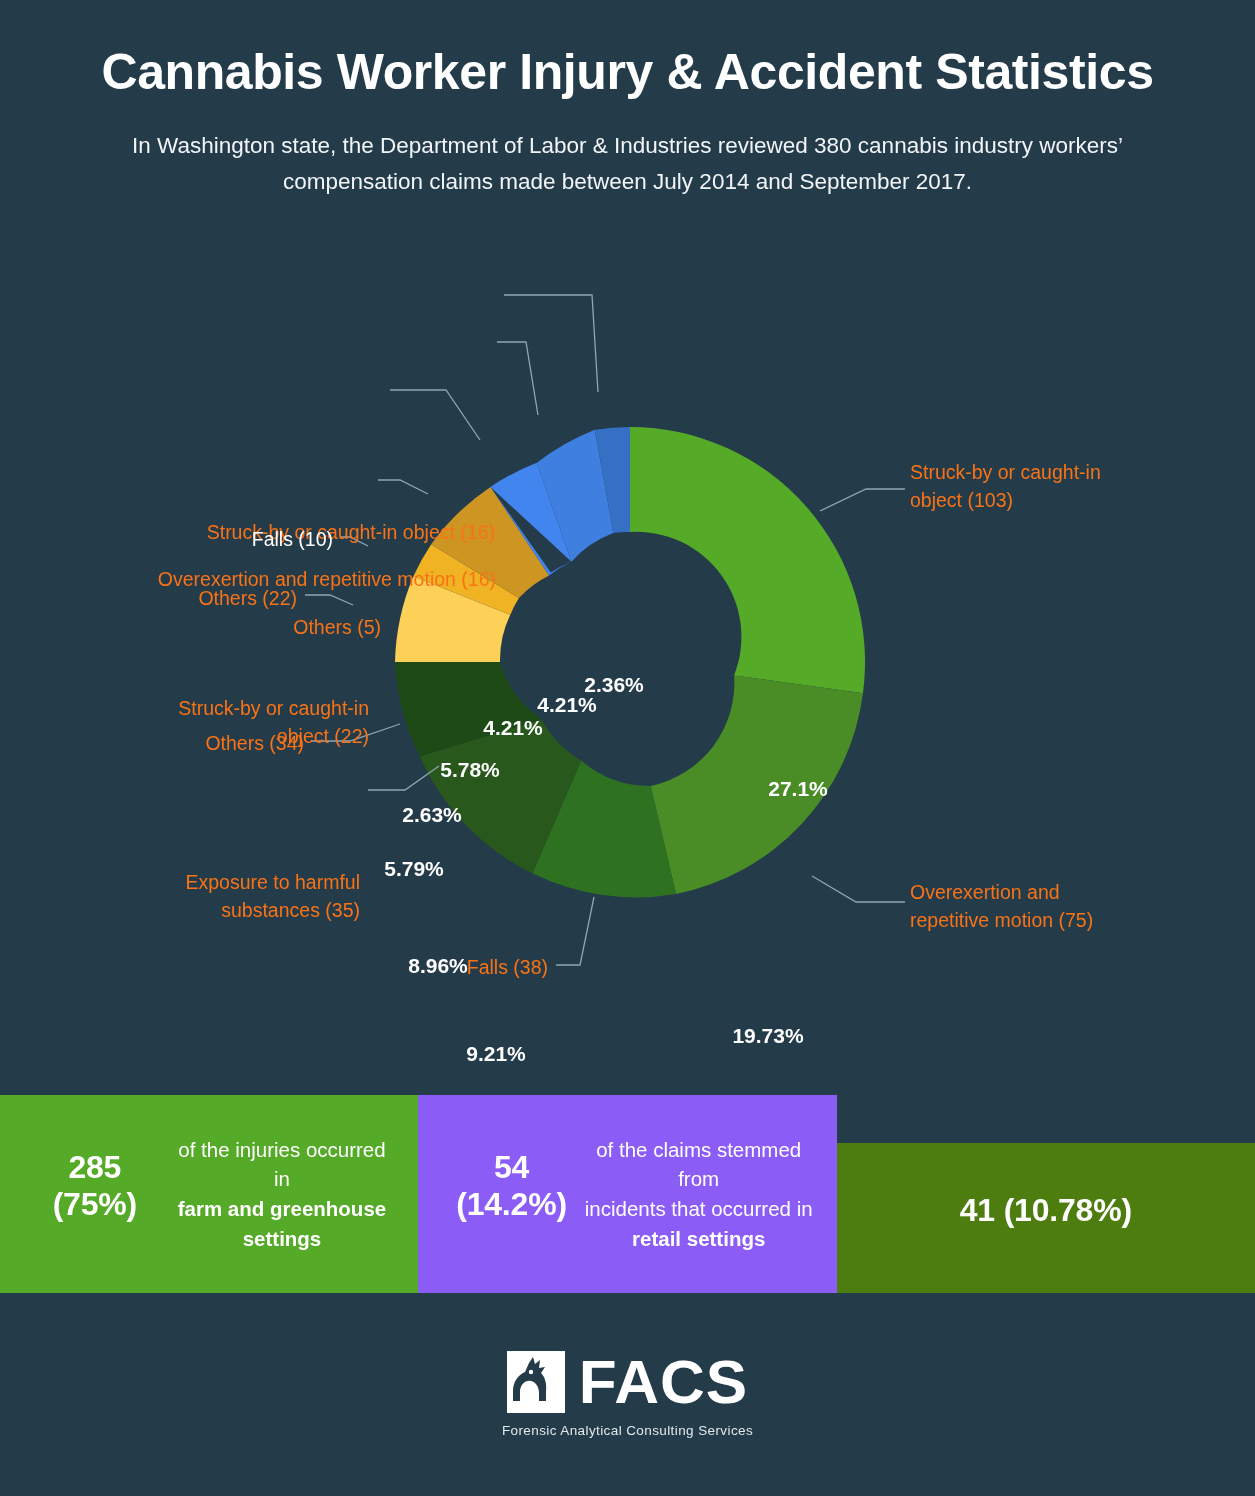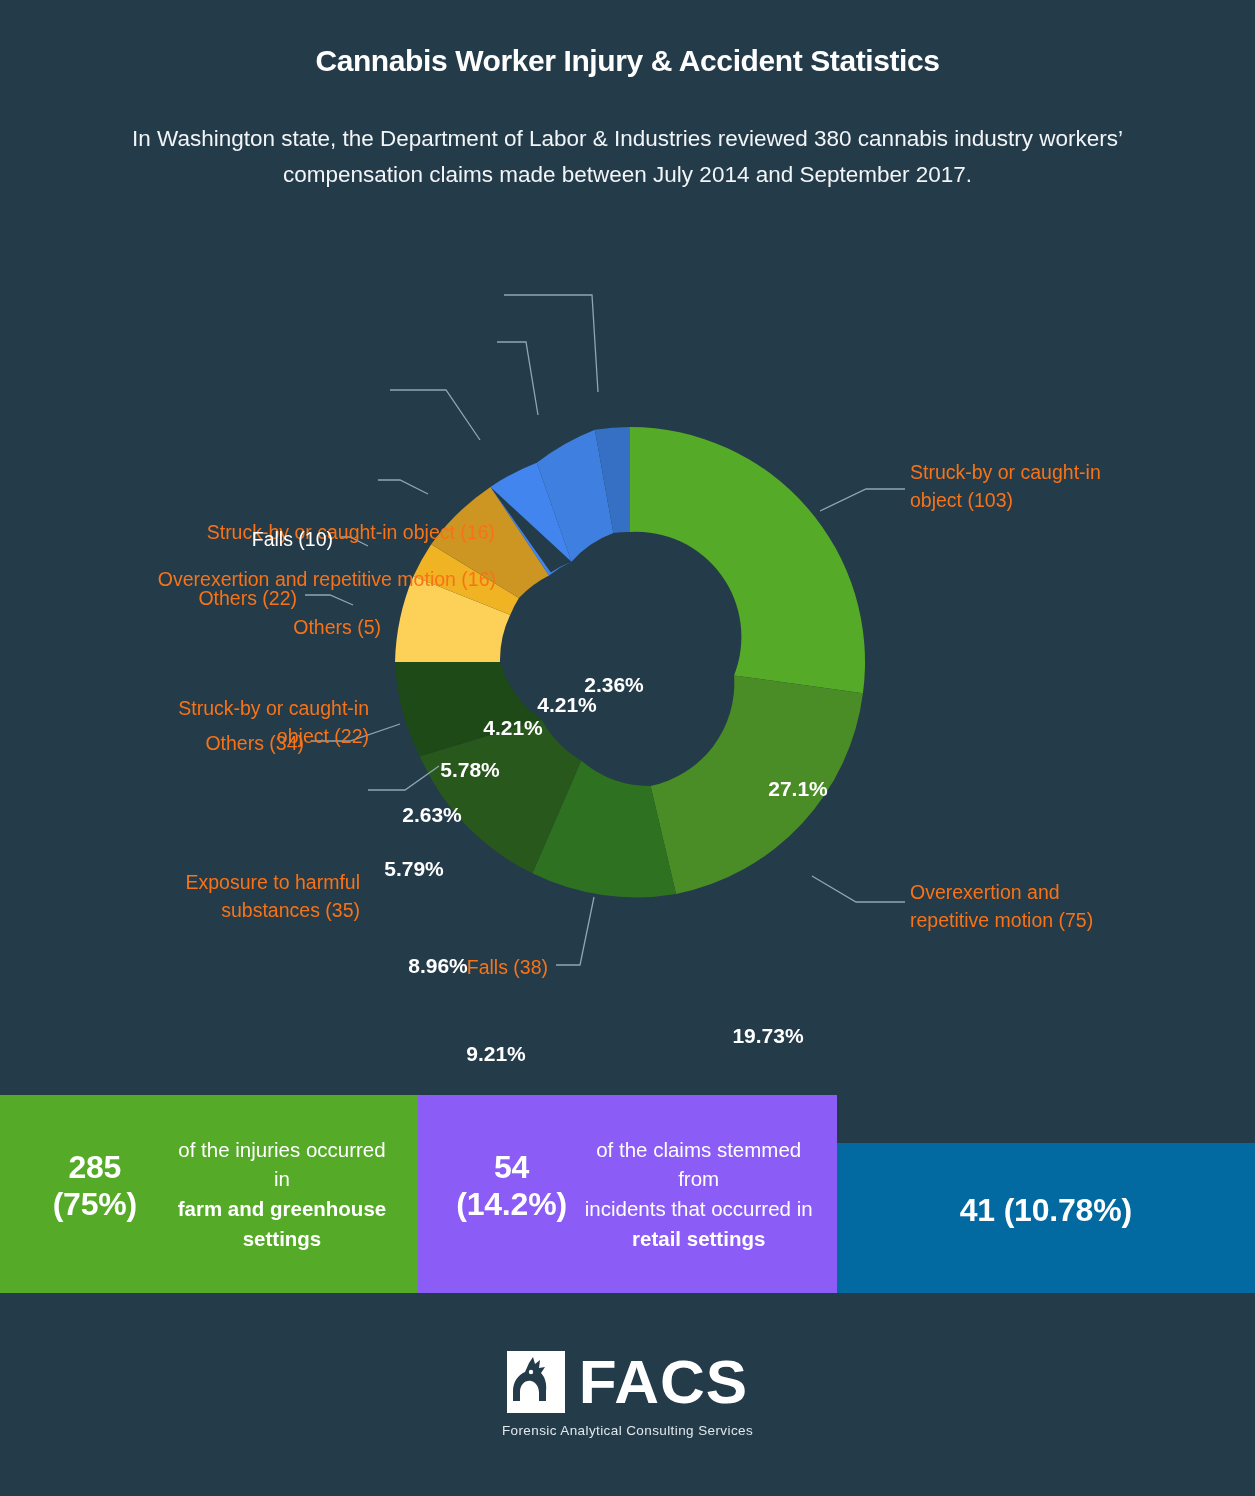--- a/index.html
+++ b/index.html
@@ -22,32 +22,32 @@
   }
 
   
   .header {
     position: absolute;
     top: 0; left: 0; right: 0;
     text-align: center;
     padding-top: 44px;
   }
   .title {
-    font-size: 30px;
+    font-size: 50px;
     font-weight: bold;
     letter-spacing: -0.4px;
     color: #ffffff;
     margin: 0;
     line-height: 1.15;
   }
   .subtitle {
     font-size: 22.5px;
     font-weight: normal;
     color: #f2f5f7;
-    margin: 42px auto 0 auto;
+    margin: 26px auto 0 auto;
     max-width: 1070px;
     line-height: 1.62;
   }
 
   
   .chart-area {
     position: absolute;
     top: 250px;
     left: 0;
     width: 1255px;
@@ -308,21 +308,21 @@
 
     <div class="stat" style="background:#8b5cf6;">
       <div class="stat-number">54 (14.2%)</div>
       <div class="stat-text">
         <div>of the claims stemmed from</div>
         <div>incidents that occurred in</div>
         <div><b>retail settings</b></div>
       </div>
     </div>
 
-    <div class="stat" style="background:#0369a1;margin-top:48px;">
+    <div class="stat" style="background:#4d7c0f;margin-top:48px;">
       <div class="stat-number">41 (10.78%)</div>
     </div>
   </div>
 
   <div class="footer">
     <div class="logo-row">
       <svg class="logo-mark" viewBox="0 0 58 62">
         <rect x="0" y="0" width="58" height="62" fill="#ffffff"></rect>
         <path d="M22 12 L26 6 L28 13 L33 9 L32 17 L38 16 L34 22
                  C 38 26 40 33 39 40 L39 50 L32 50 L32 42

